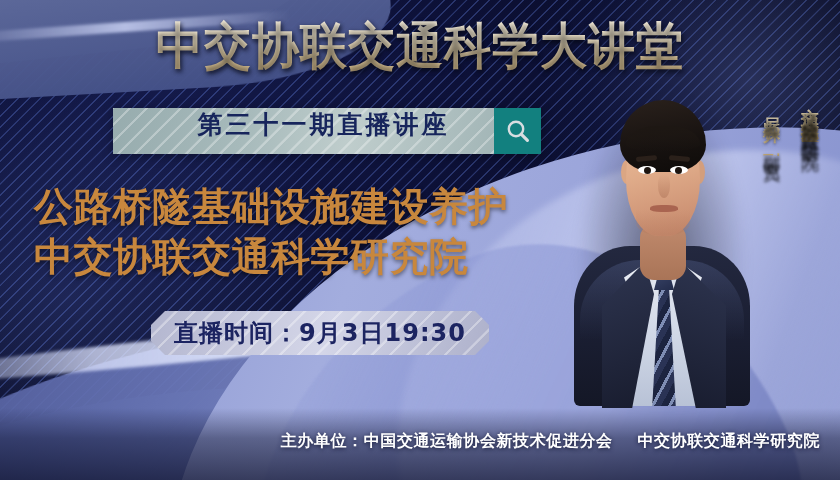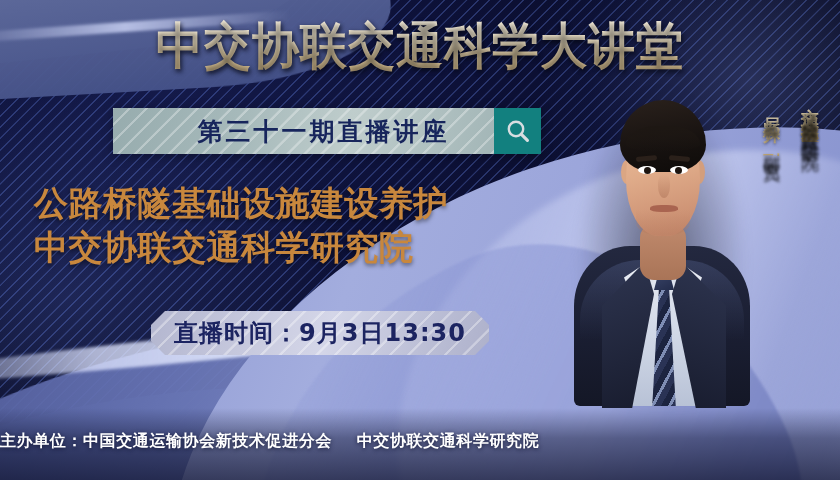--- a/index.html
+++ b/index.html
@@ -332,21 +332,21 @@
     display: flex;
     align-items: stretch;
     box-shadow: 0 2px 10px rgba(0,0,0,0.35);
   }
   .subbar-main {
     position: relative;
     flex: 1;
     background: linear-gradient(100deg, #97acae 0%, #a7babb 35%, #bfcdcc 62%, #a3b6b7 100%);
     overflow: hidden;
     display: flex;
-    align-items: center;
+    align-items: flex-start;
     justify-content: center;
   }
   .subbar-main::after {
     content: "";
     position: absolute;
     inset: -20px;
     background-image: repeating-linear-gradient(
       -45deg,
       rgba(255,255,255,0.00) 0px,
       rgba(255,255,255,0.00) 5px,
@@ -375,21 +375,21 @@
     align-items: center;
     justify-content: center;
   }
   .subbar-icon svg { display:block; }
 
   
   .heading {
     position: absolute;
     left: 34px; top: 182px;
     width: 560px;
-    font-size: 34px;
+    font-size: 39px;
     font-weight: bold;
     line-height: 1.29;
     color: #c8873d;
     letter-spacing: 0.5px;
     font-family: "DejaVu Sans", "Liberation Sans", sans-serif;
     text-shadow: 0 2px 4px rgba(0,0,0,0.5);
   }
   .heading .l2 { display: block; }
 
   
@@ -452,21 +452,21 @@
     right: 56px; top: 104px;
     font-size: 17px;
     letter-spacing: 4px;
   }
 
   
   .orgline {
     position: absolute;
     left: 0; bottom: 28px;
     width: 820px;
-    text-align: left;
+    text-align: right;
     font-size: 16px;
     font-weight: bold;
     color: #ffffff;
     letter-spacing: 0.6px;
     font-family: "DejaVu Sans", "Liberation Sans", sans-serif;
     text-shadow: 0 1px 4px rgba(10,14,44,0.85);
     white-space: pre;
   }
 </style>
 </head>
@@ -536,21 +536,21 @@
       </svg>
     </div>
   </div>
 
   <div class="heading">
     <span class="l1">公路桥隧基础设施建设养护</span>
     <span class="l2">中交协联交通科学研究院</span>
   </div>
 
   <div class="timepill">
-    <span class="timepill-text">直播时间：9月3日13:30</span>
+    <span class="timepill-text">直播时间：9月3日19:30</span>
   </div>
 
   <div class="vcol vcol-org">交通运输部公路科学研究院</div>
   <div class="vcol vcol-name">尼颖升 副研究员</div>
 
   <div class="orgline">主办单位：中国交通运输协会新技术促进分会    中交协联交通科学研究院</div>
 
 </div>
 
 </body></html>

